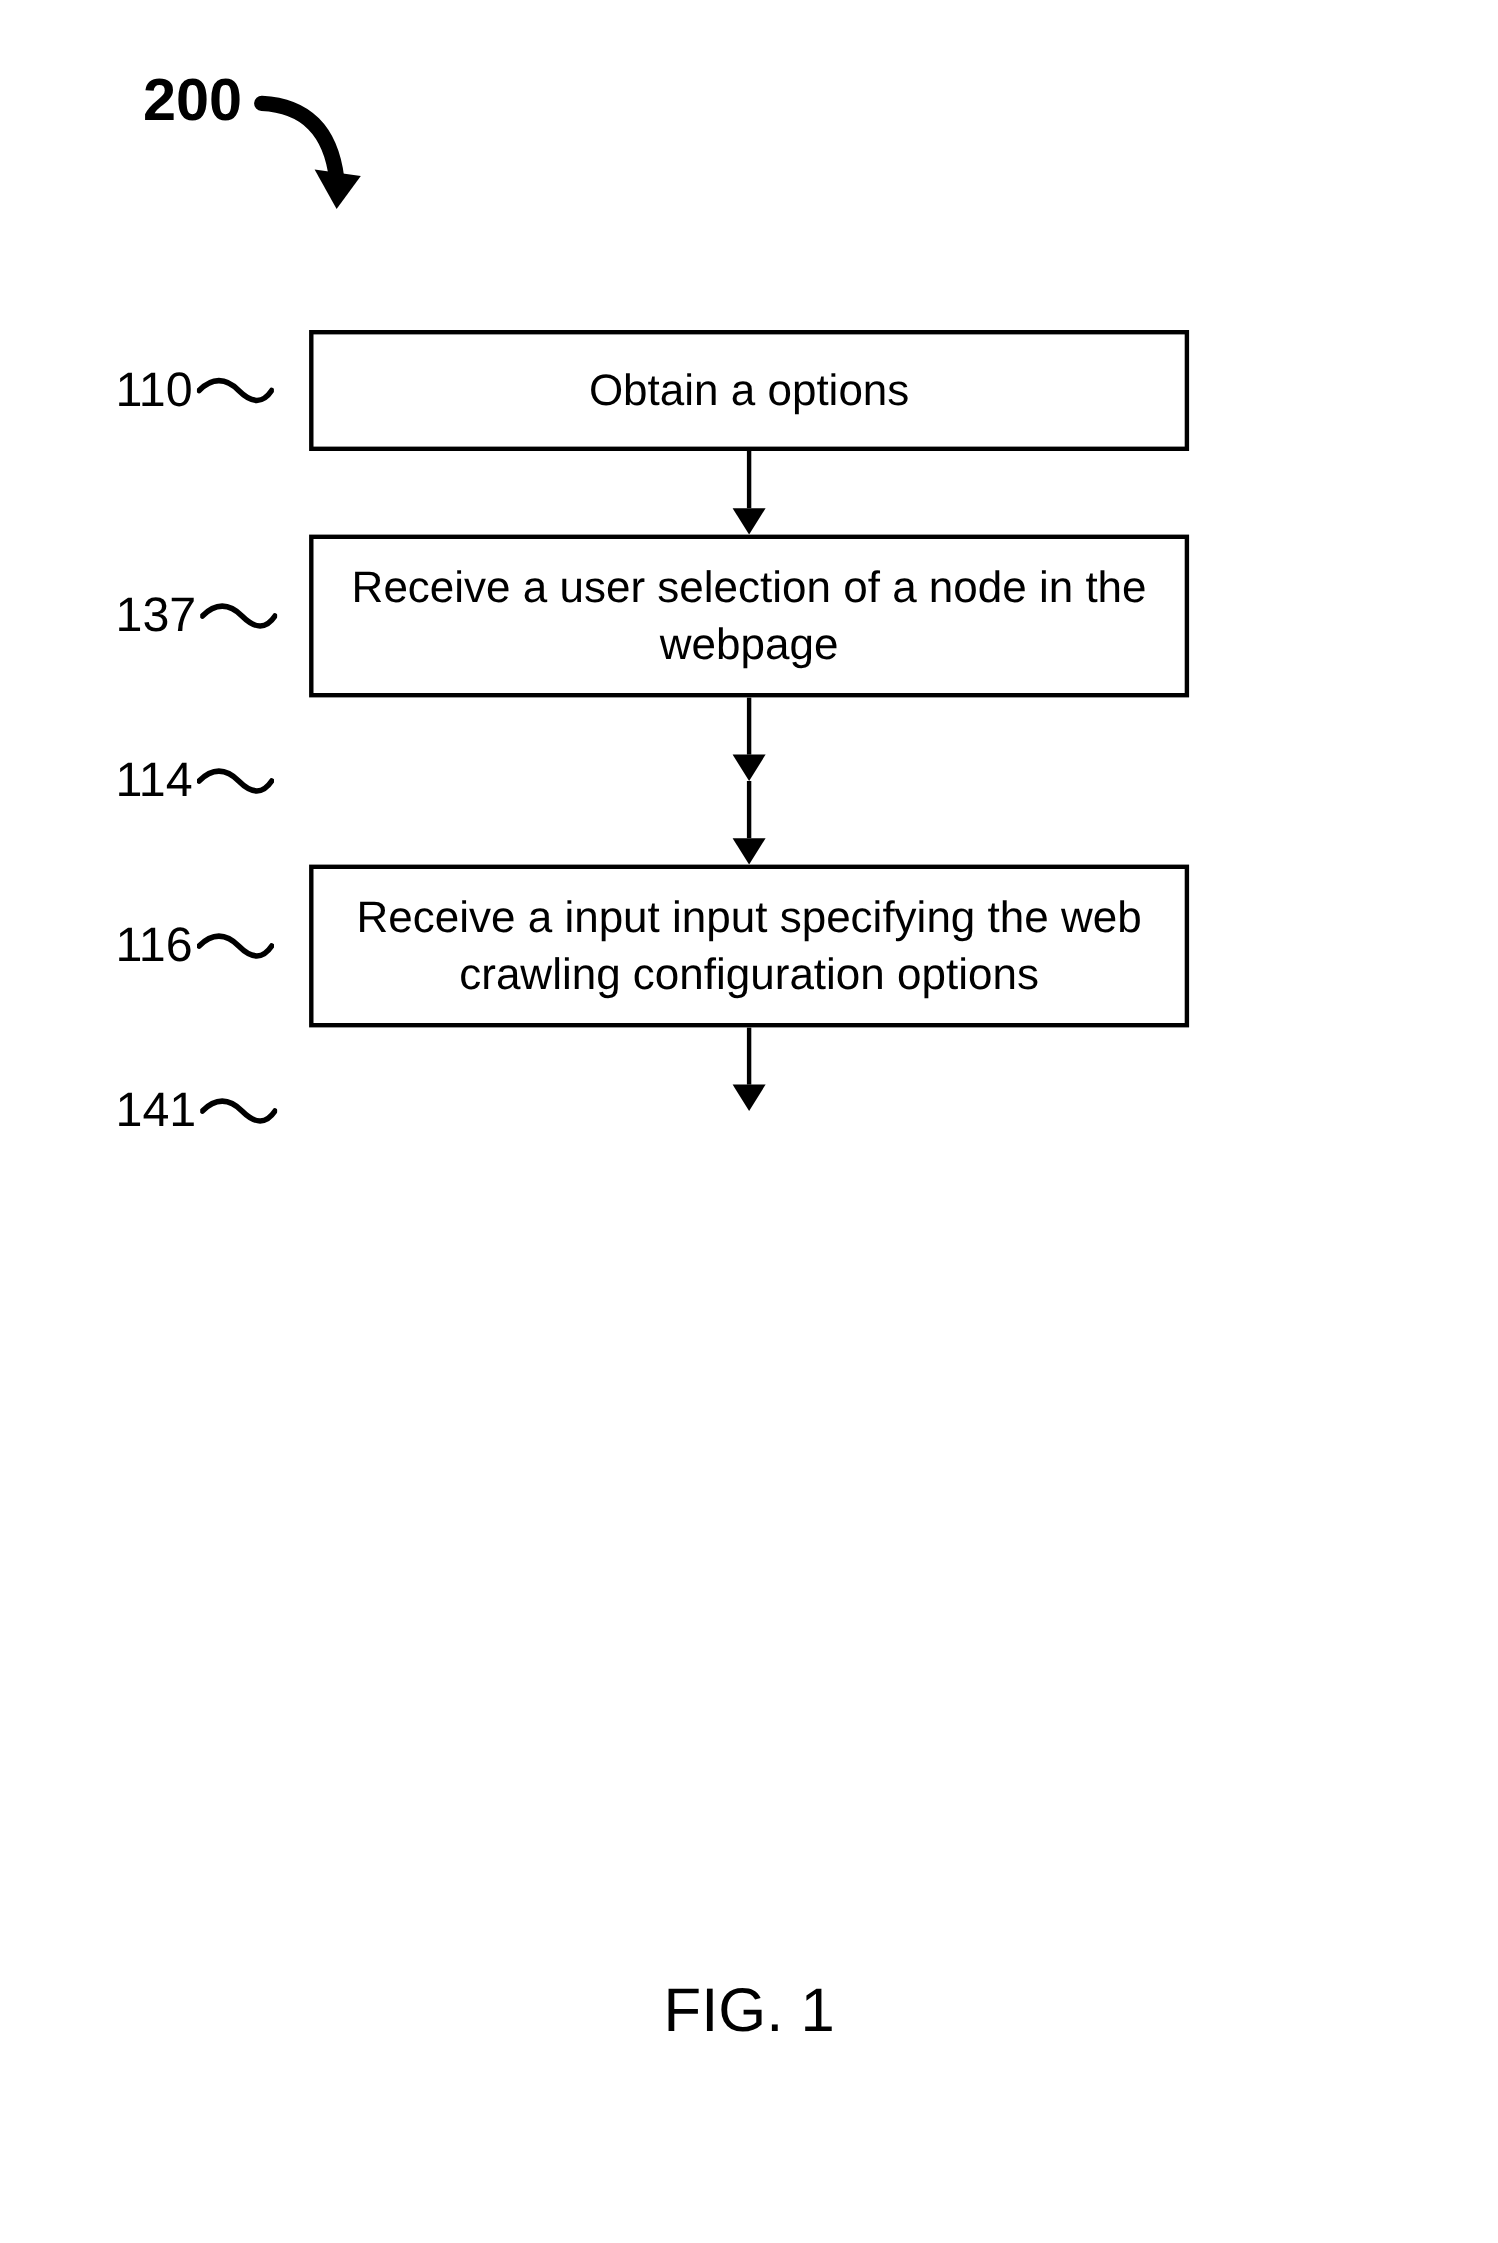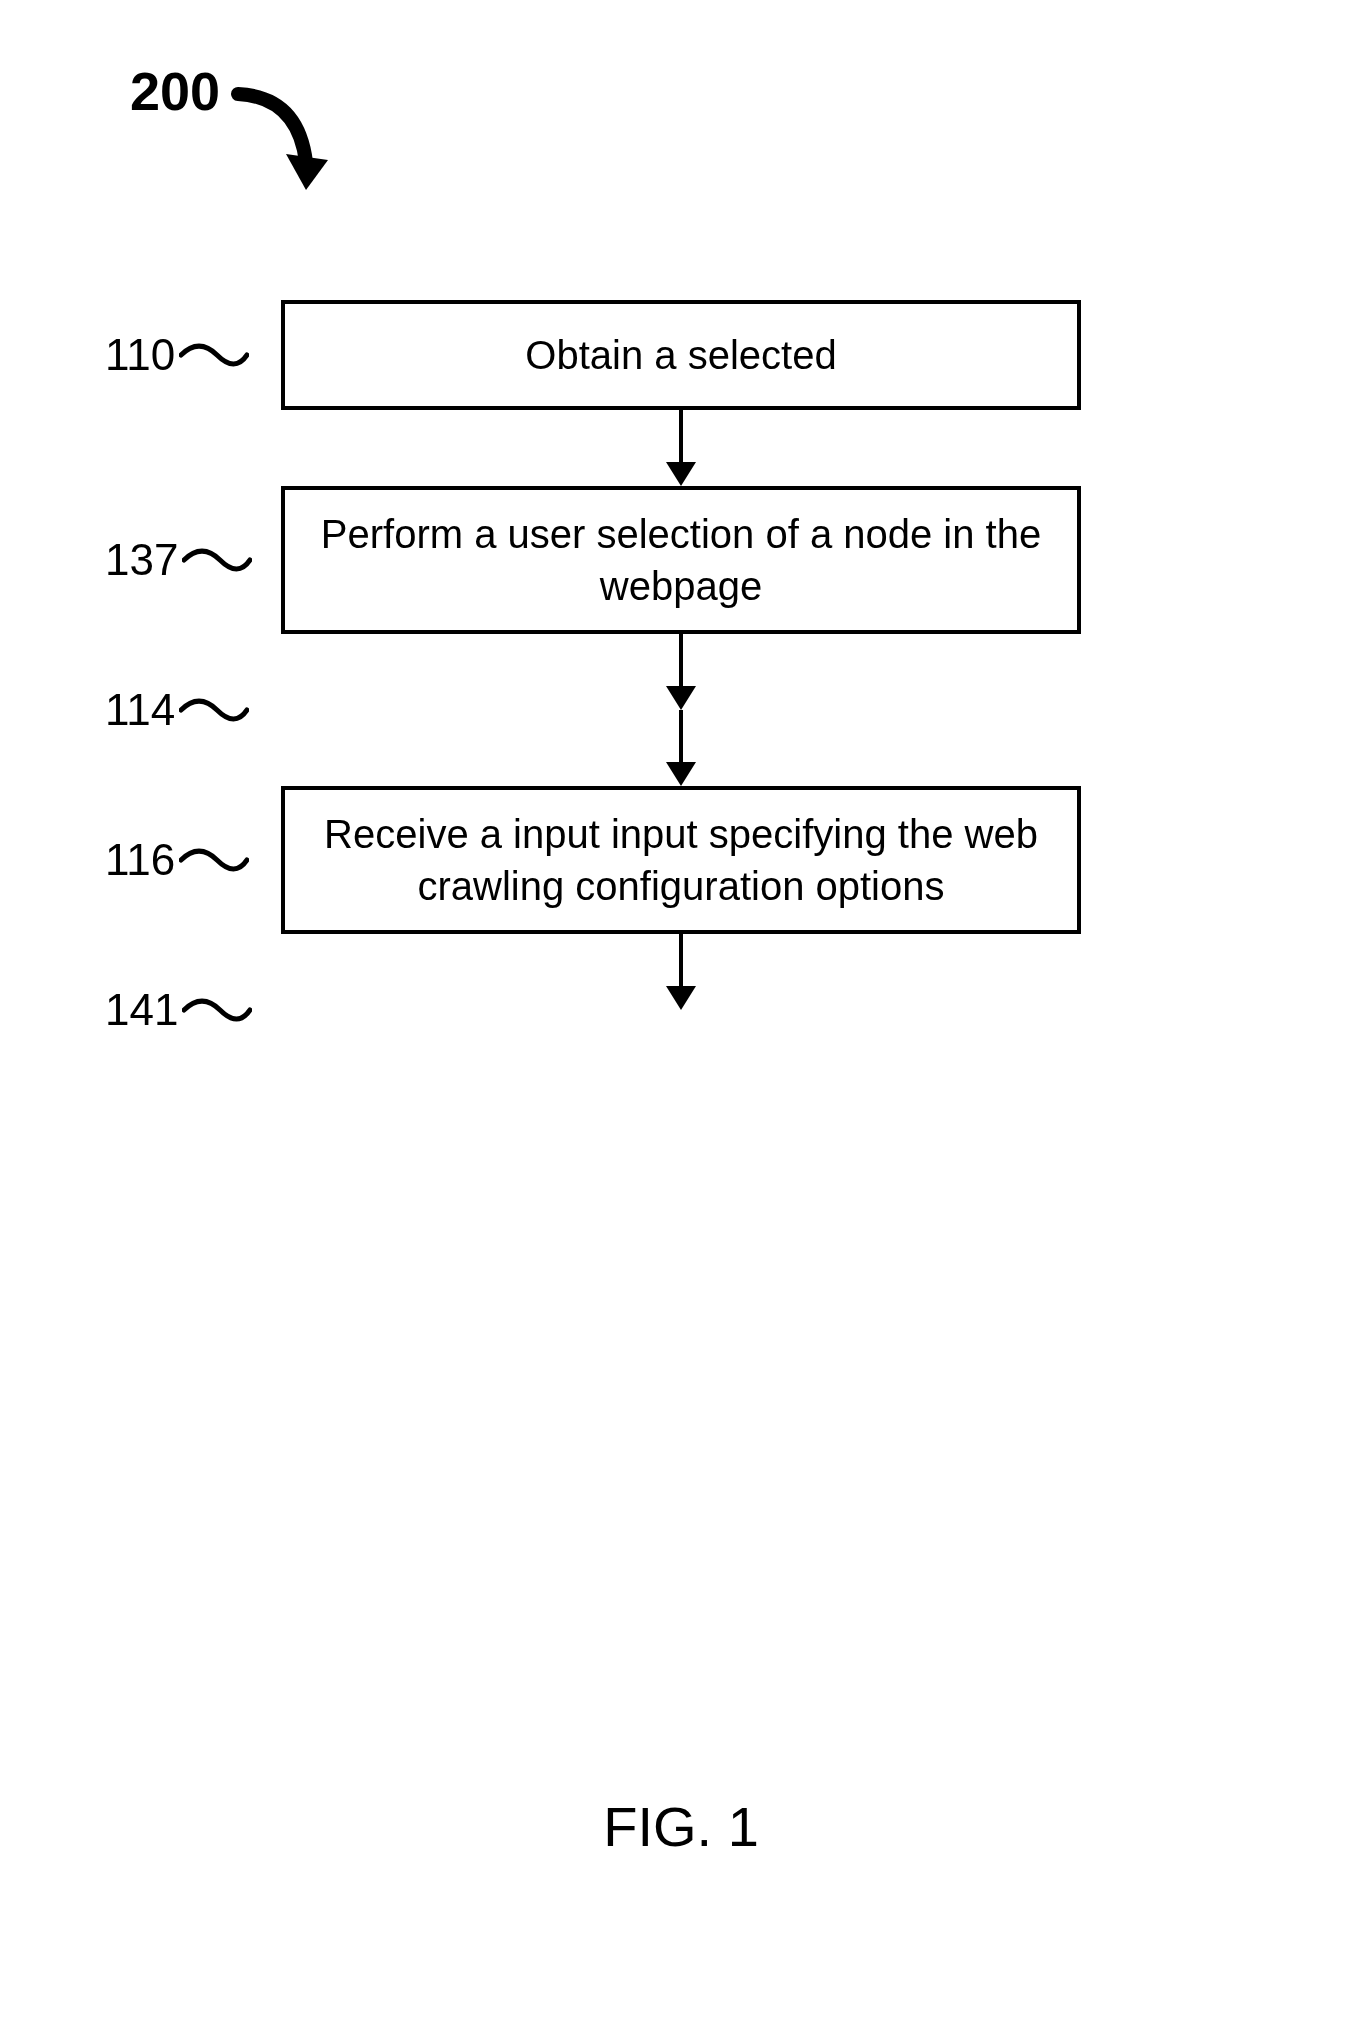--- a/index.html
+++ b/index.html
@@ -111,38 +111,38 @@
 <div class="flow">
 
   <div class="row">
     <div class="label-left">
       <span>110</span>
       <svg width="70" height="40" viewBox="0 0 70 40" style="margin-left:4px;">
         <path d="M 2 20 Q 20 2 38 20 Q 56 38 68 20" stroke="#000" stroke-width="5" fill="none" stroke-linecap="round"></path>
       </svg>
     </div>
     <div class="box h1">
-      <span>Obtain a selected</span>
+      <span>Obtain a options</span>
     </div>
   </div>
 
   <div class="connector">
     <div class="v-line"></div>
     <div class="v-arrowhead"></div>
   </div>
 
   <div class="row">
     <div class="label-left">
       <span>137</span>
       <svg width="70" height="40" viewBox="0 0 70 40" style="margin-left:4px;">
         <path d="M 2 20 Q 20 2 38 20 Q 56 38 68 20" stroke="#000" stroke-width="5" fill="none" stroke-linecap="round"></path>
       </svg>
     </div>
     <div class="box h2">
-      <span>Perform a user selection of a node in the webpage</span>
+      <span>Receive a user selection of a node in the webpage</span>
     </div>
   </div>
 
   <div class="connector">
     <div class="v-line"></div>
     <div class="v-arrowhead"></div>
   </div>
 
   <div class="row">
     <div class="label-left">

